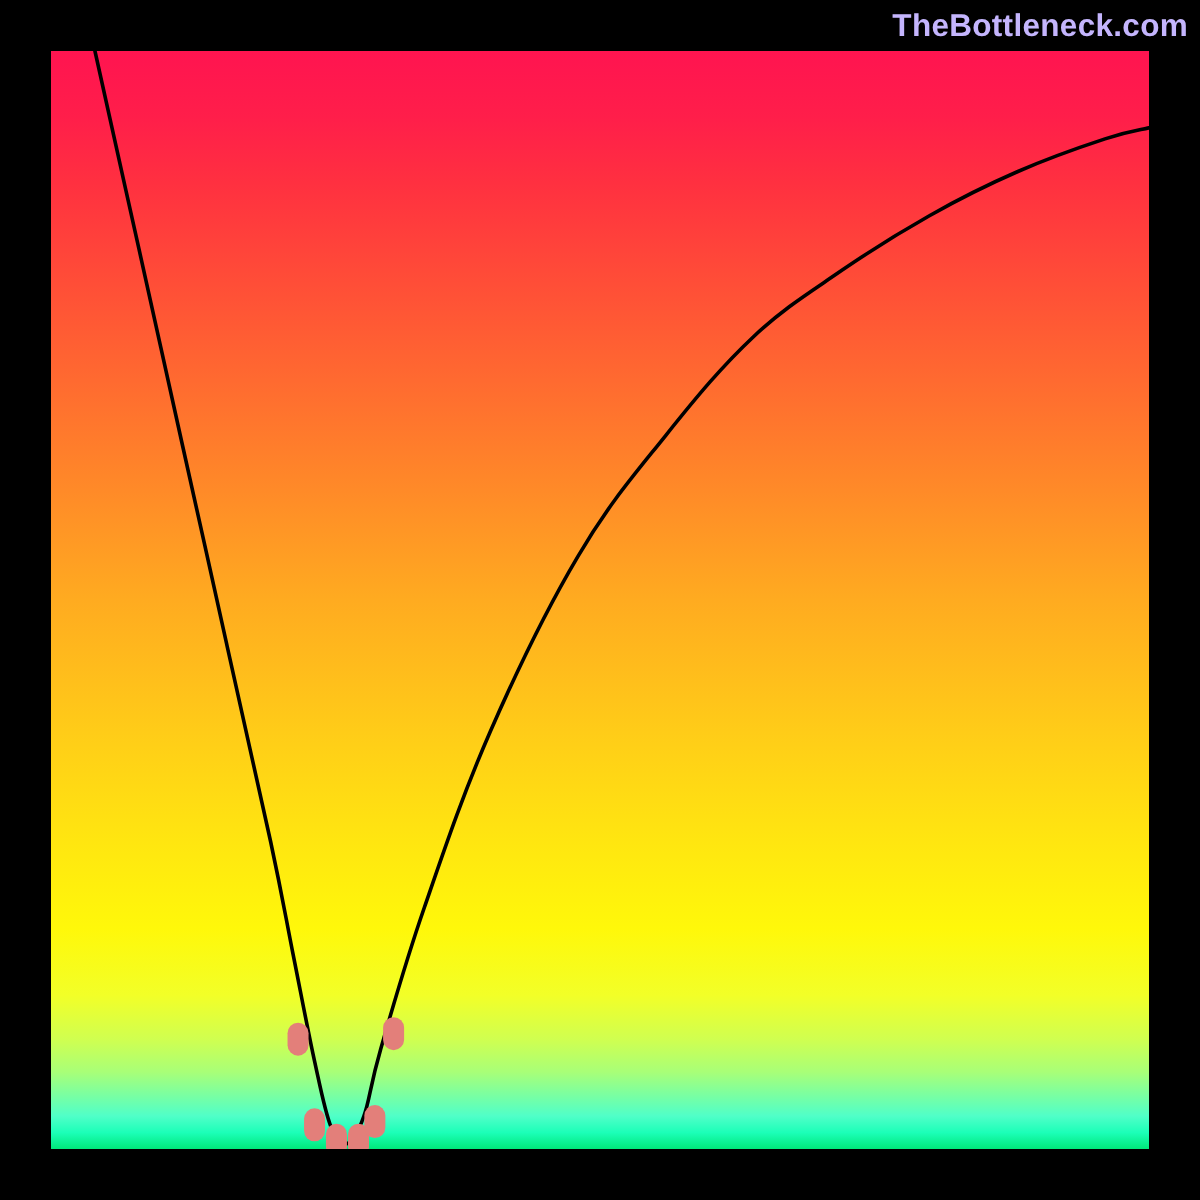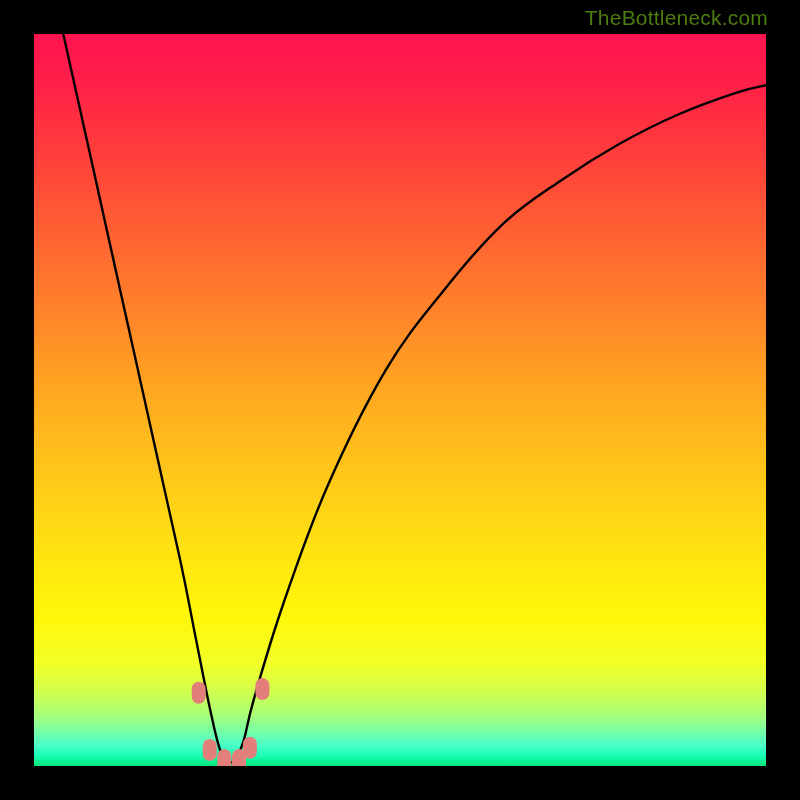--- a/index.html
+++ b/index.html
@@ -42,25 +42,25 @@
       #a8ff78 93%,
       #7cffa0 95%,
       #50ffc8 97%,
       #1cffb8 98.5%,
       #00e87a 100%
     );
   }
   .watermark {
     position: absolute;
     top: 6px;
-    right: 32px;
-    color: #4d7c0f;
+    right: 8px;
+    color: #c4b5fd;
     font-size: 21px;
     letter-spacing: 0.2px;
-    font-weight: 400;
+    font-weight: 700;
   }
   svg.curves {
     position: absolute;
     left: 0;
     top: 0;
     width: 732px;
     height: 732px;
   }
 </style>
 </head>

